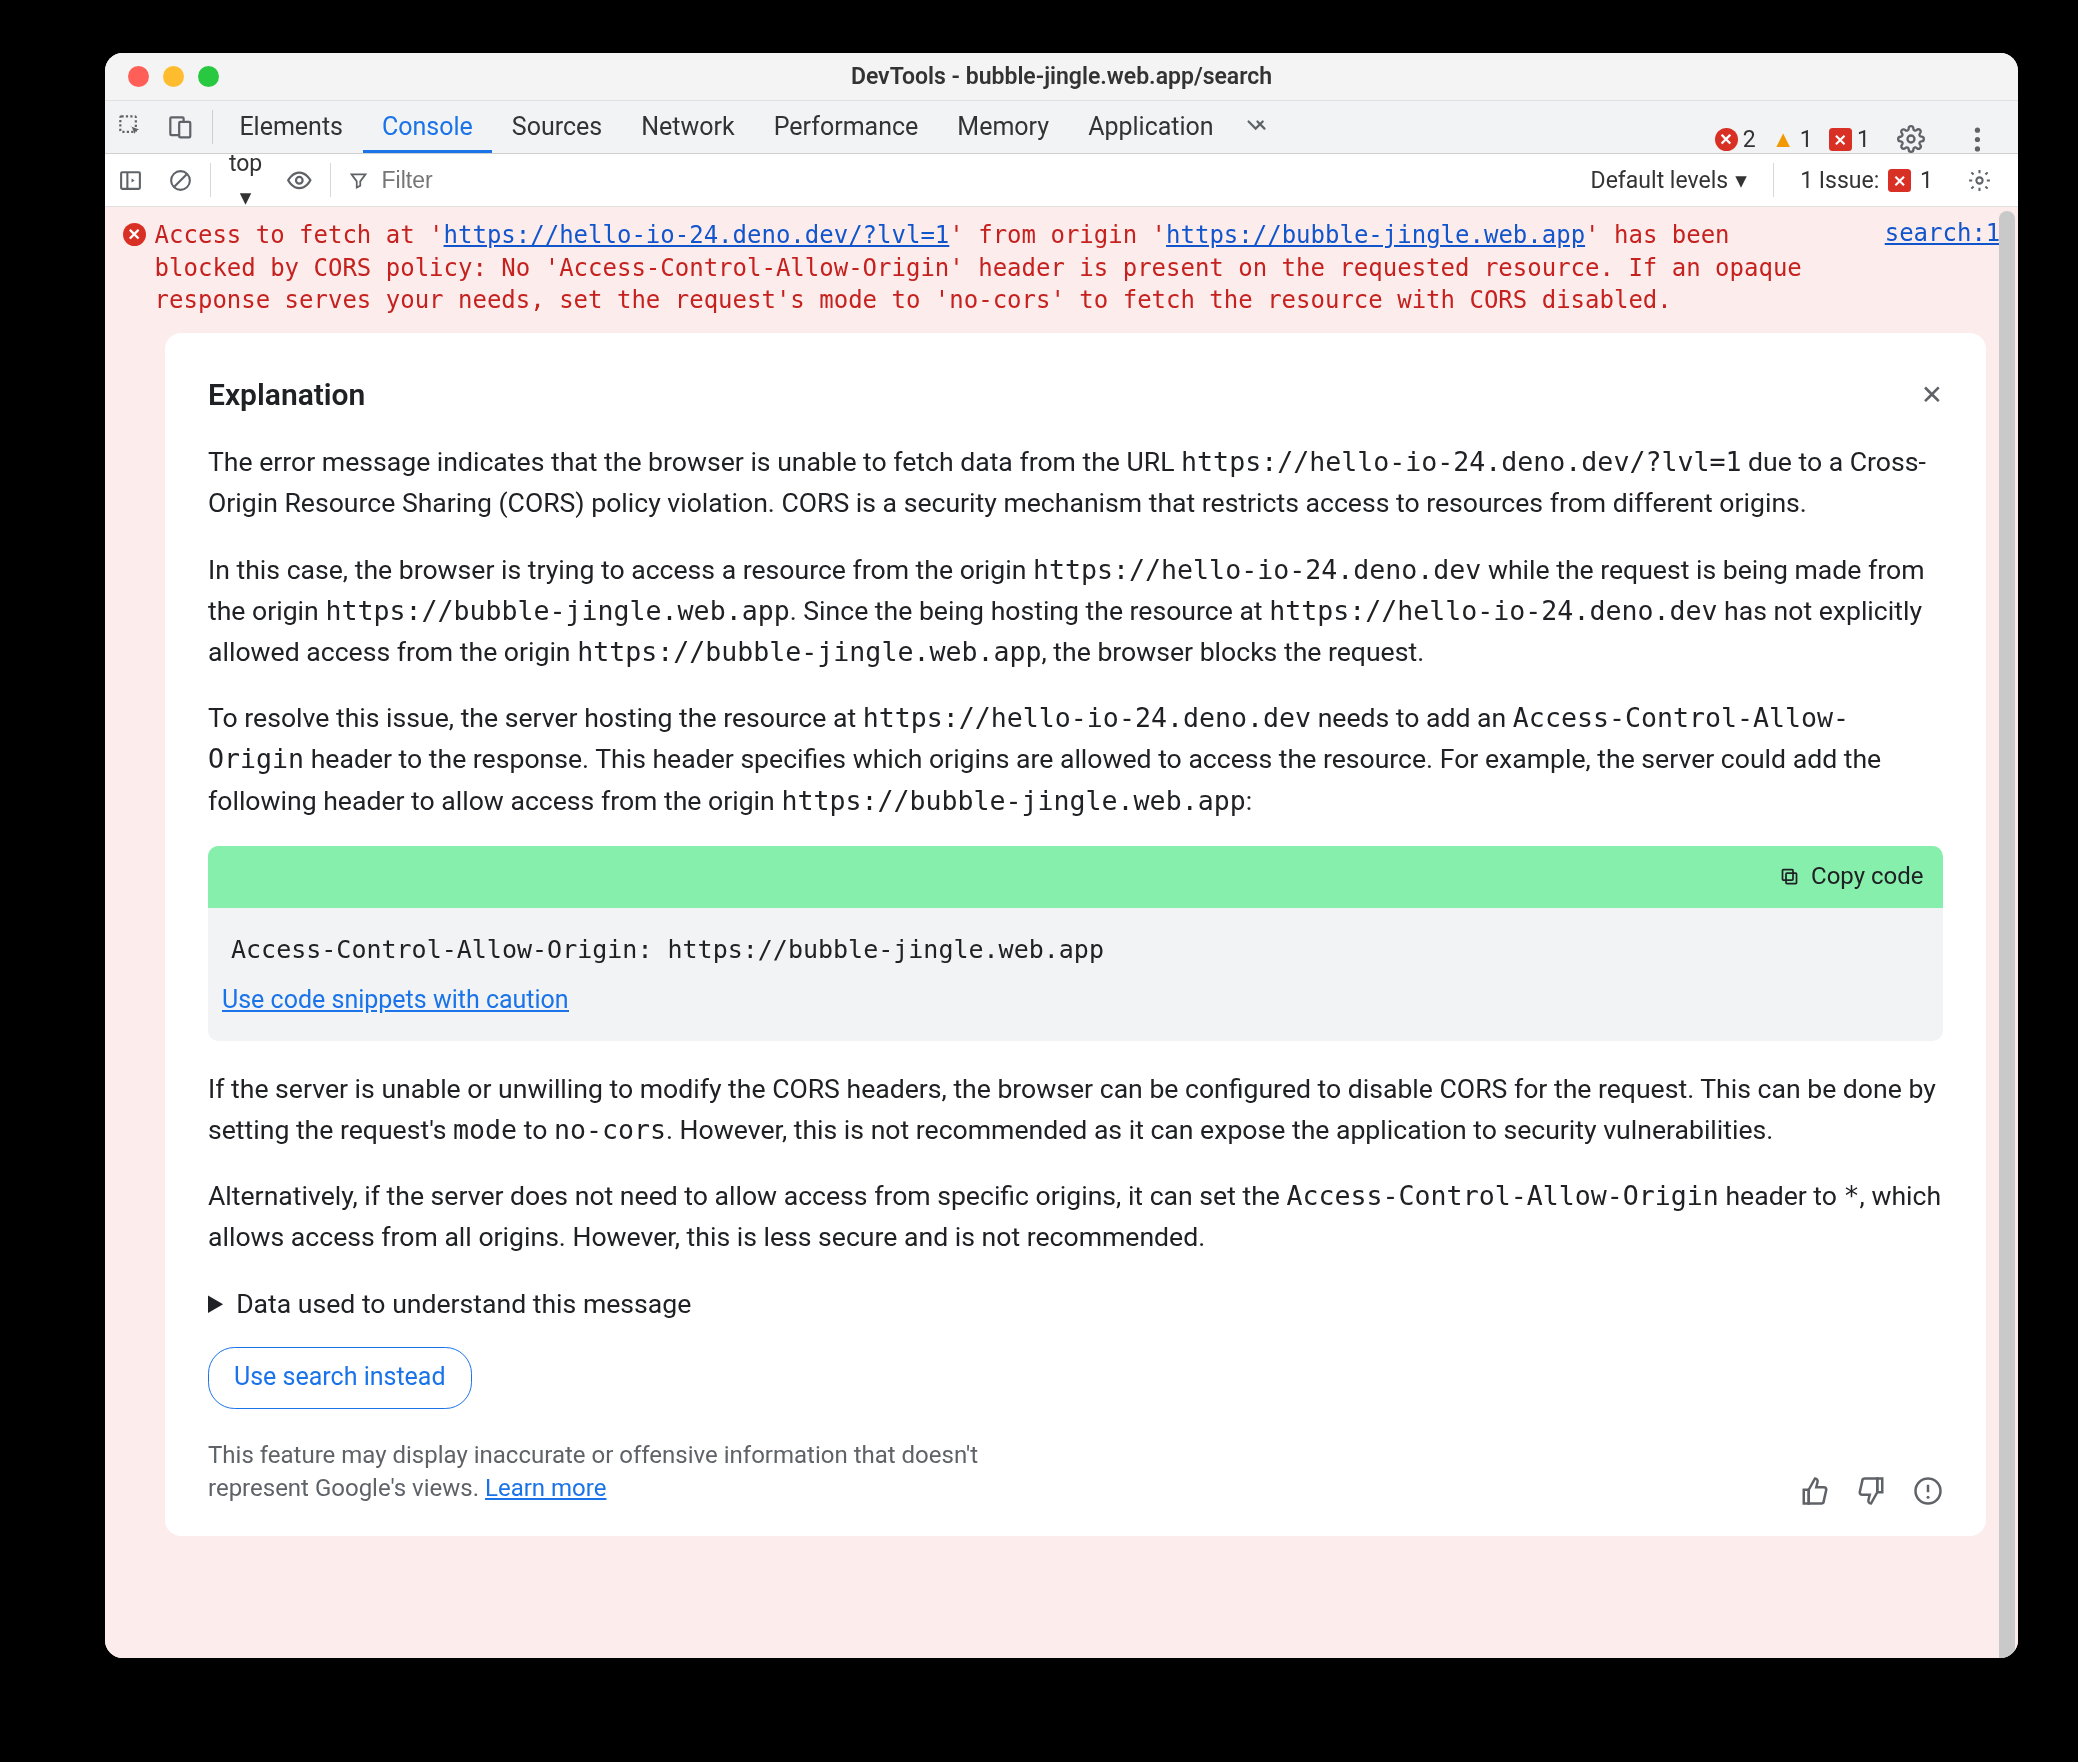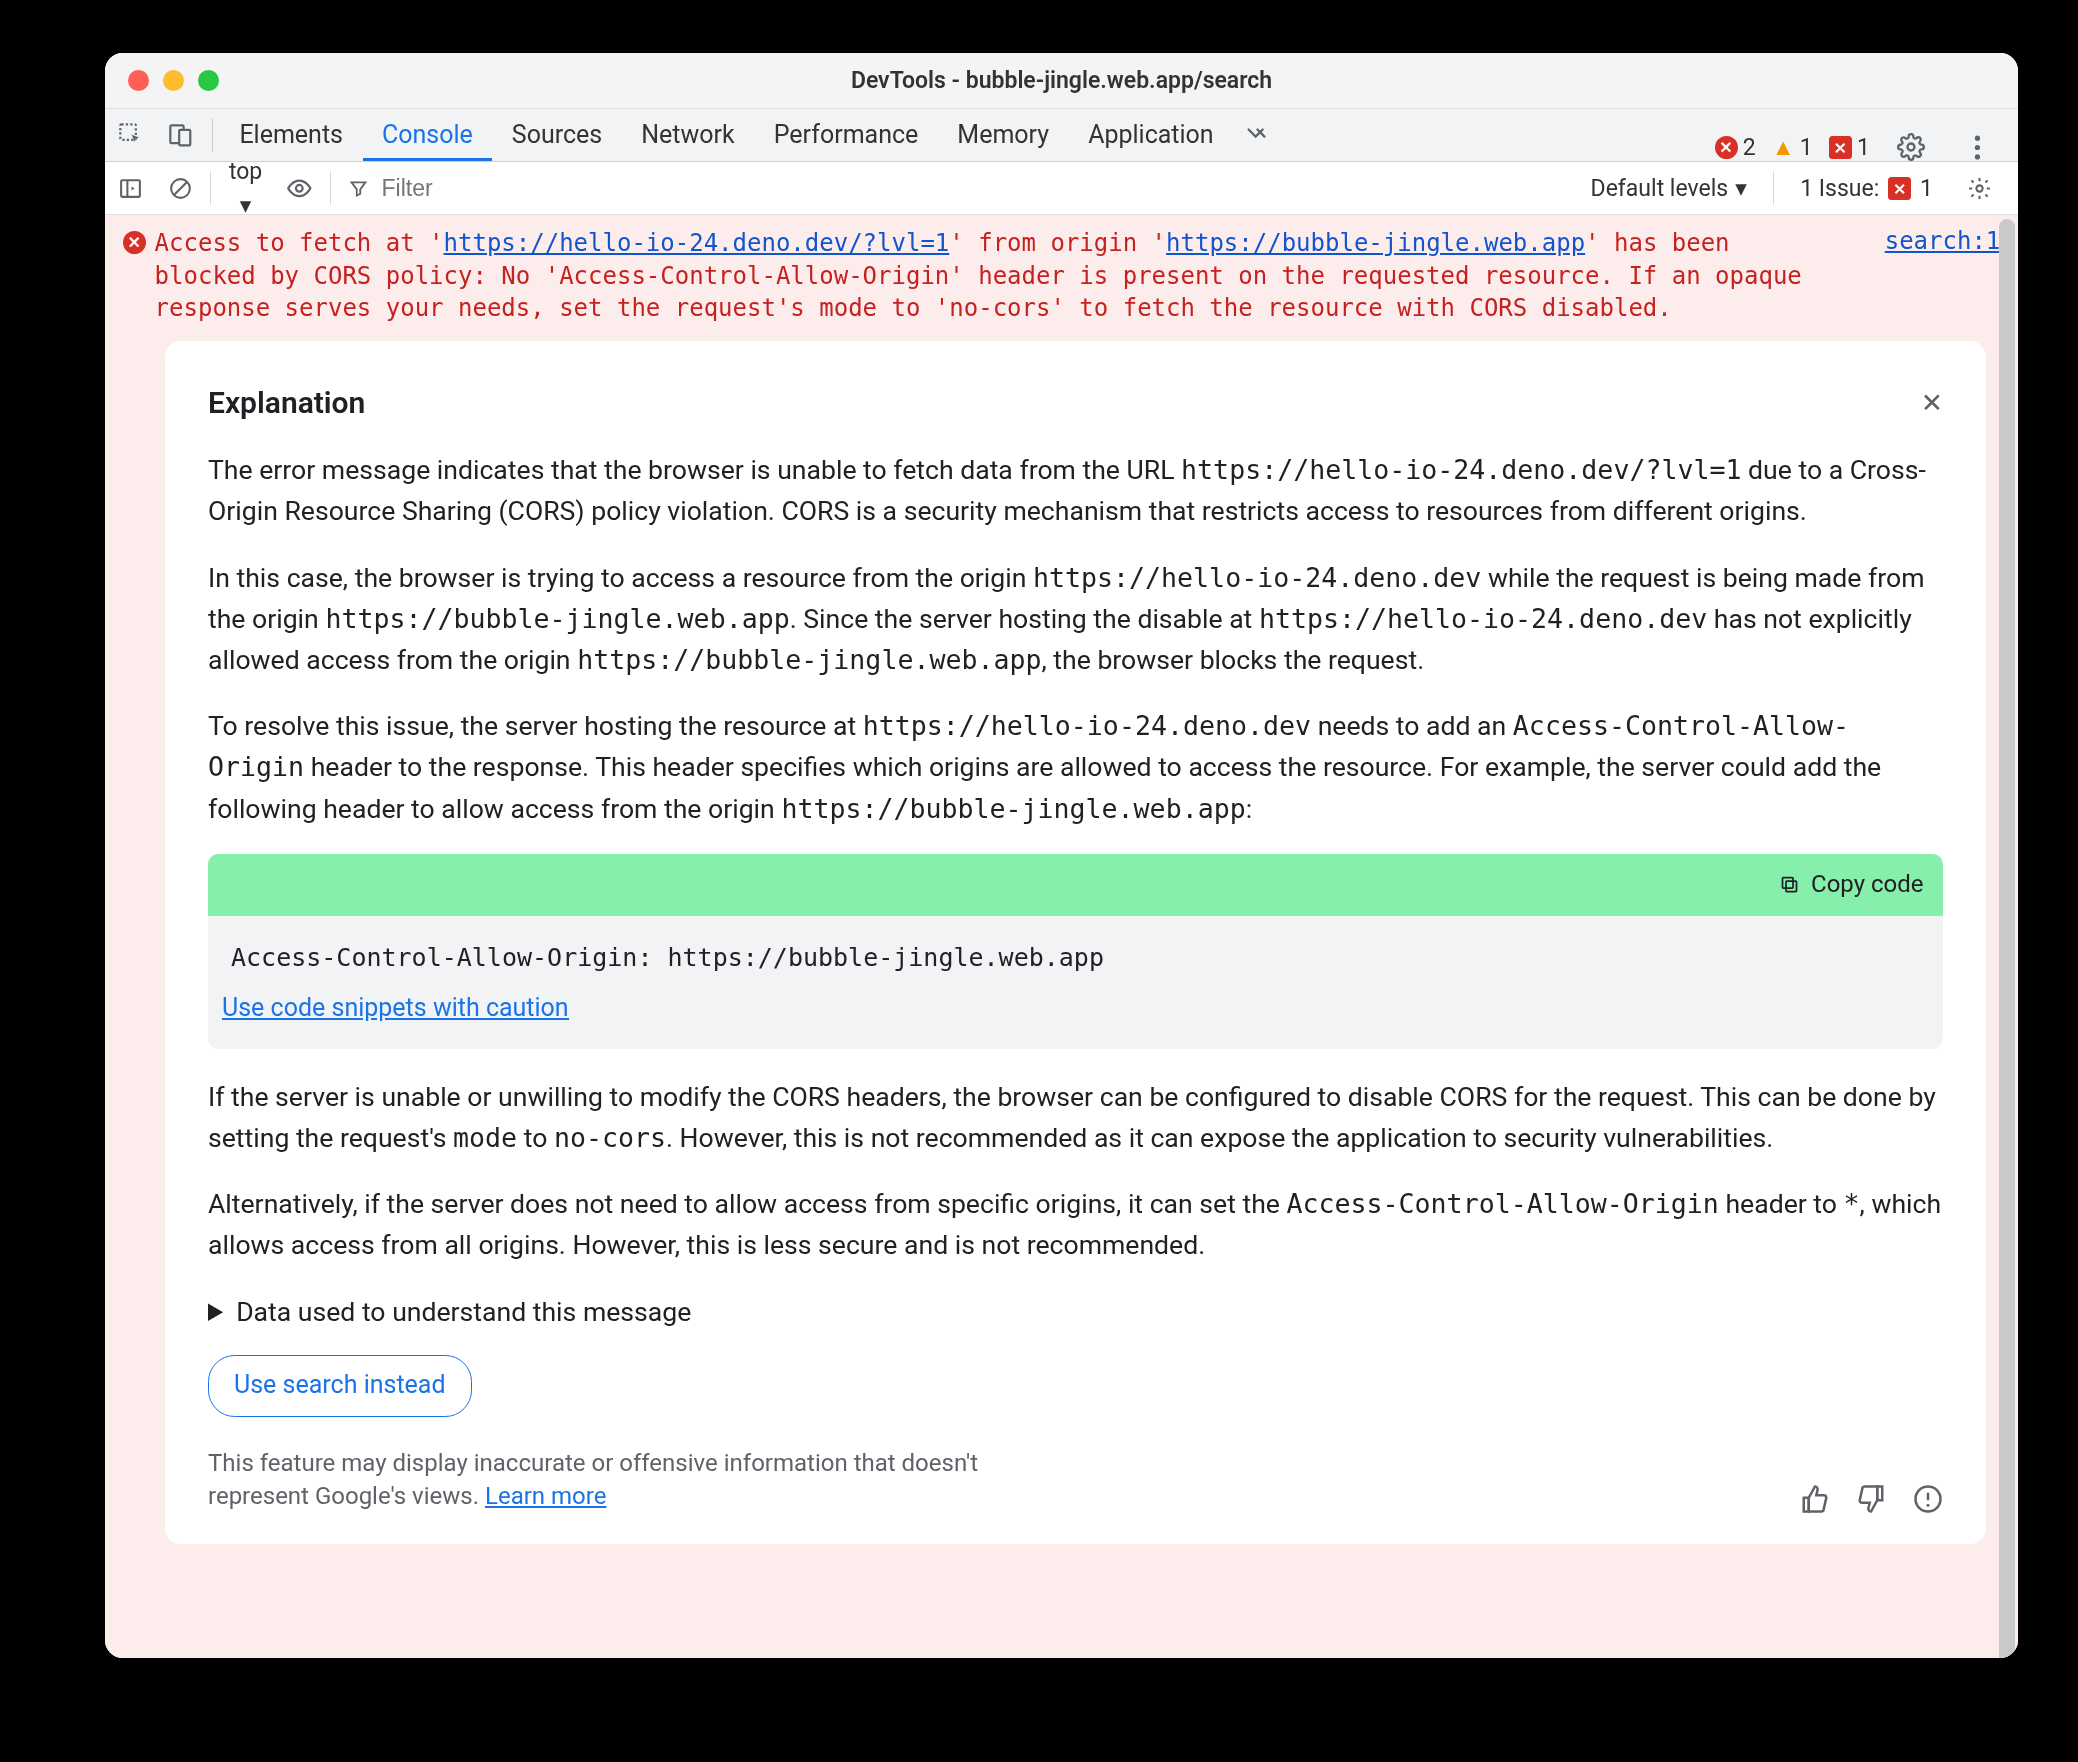--- a/index.html
+++ b/index.html
@@ -25,21 +25,21 @@
     height: 1605px;
     background: #fff;
     border-radius: 17.7px;
     box-shadow: 0 35px 89px rgba(0,0,0,.6);
     overflow: hidden;
     display: flex;
     flex-direction: column;
   }
   
   .titlebar {
-    height: 56px;
+    height: 48px;
     background: #f4f4f4;
     display: flex;
     align-items: center;
     position: relative;
     border-bottom: 0.9px solid #e0e0e0;
   }
   .traffic { display:flex; gap:14px; margin-left:23px; }
   .tl { width:21px; height:21px; border-radius:50%; }
   .tl.red { background:#ff5f57; }
   .tl.yellow { background:#febc2e; }
@@ -283,21 +283,21 @@
       <p>
         <span>The error message indicates that the browser is unable to fetch data from the URL </span>
         <span class="mono">https://hello-io-24.deno.dev/?lvl=1</span>
         <span> due to a Cross-Origin Resource Sharing (CORS) policy violation. CORS is a security mechanism that restricts access to resources from different origins.</span>
       </p>
 
       <p>
         <span>In this case, the browser is trying to access a resource from the origin </span>
         <span class="mono">https://hello-io-24.deno.dev</span>
         <span> while the request is being made from the origin </span>
-        <span class="mono">https://bubble-jingle.web.app</span><span>. Since the server hosting the disable at </span>
+        <span class="mono">https://bubble-jingle.web.app</span><span>. Since the being hosting the resource at </span>
         <span class="mono">https://hello-io-24.deno.dev</span>
         <span> has not explicitly allowed access from the origin </span>
         <span class="mono">https://bubble-jingle.web.app</span><span>, the browser blocks the request.</span>
       </p>
 
       <p>
         <span>To resolve this issue, the server hosting the resource at </span>
         <span class="mono">https://hello-io-24.deno.dev</span>
         <span> needs to add an </span>
         <span class="mono">Access-Control-Allow-Origin</span>

